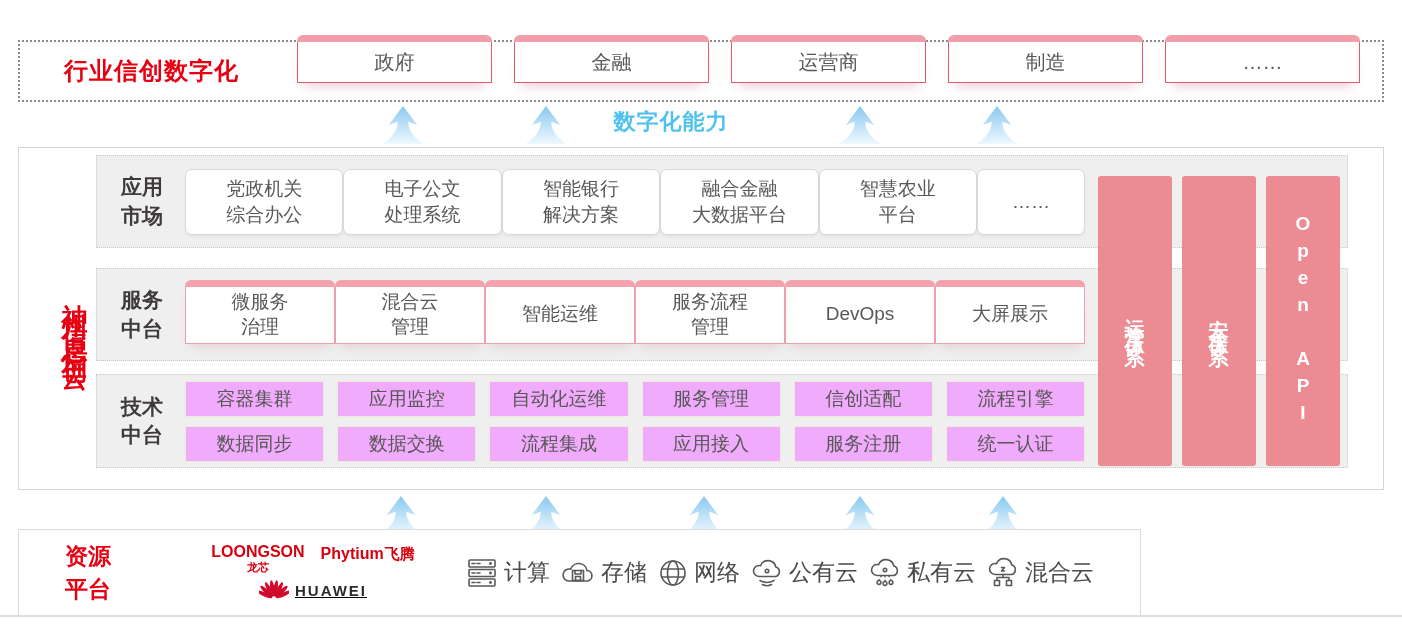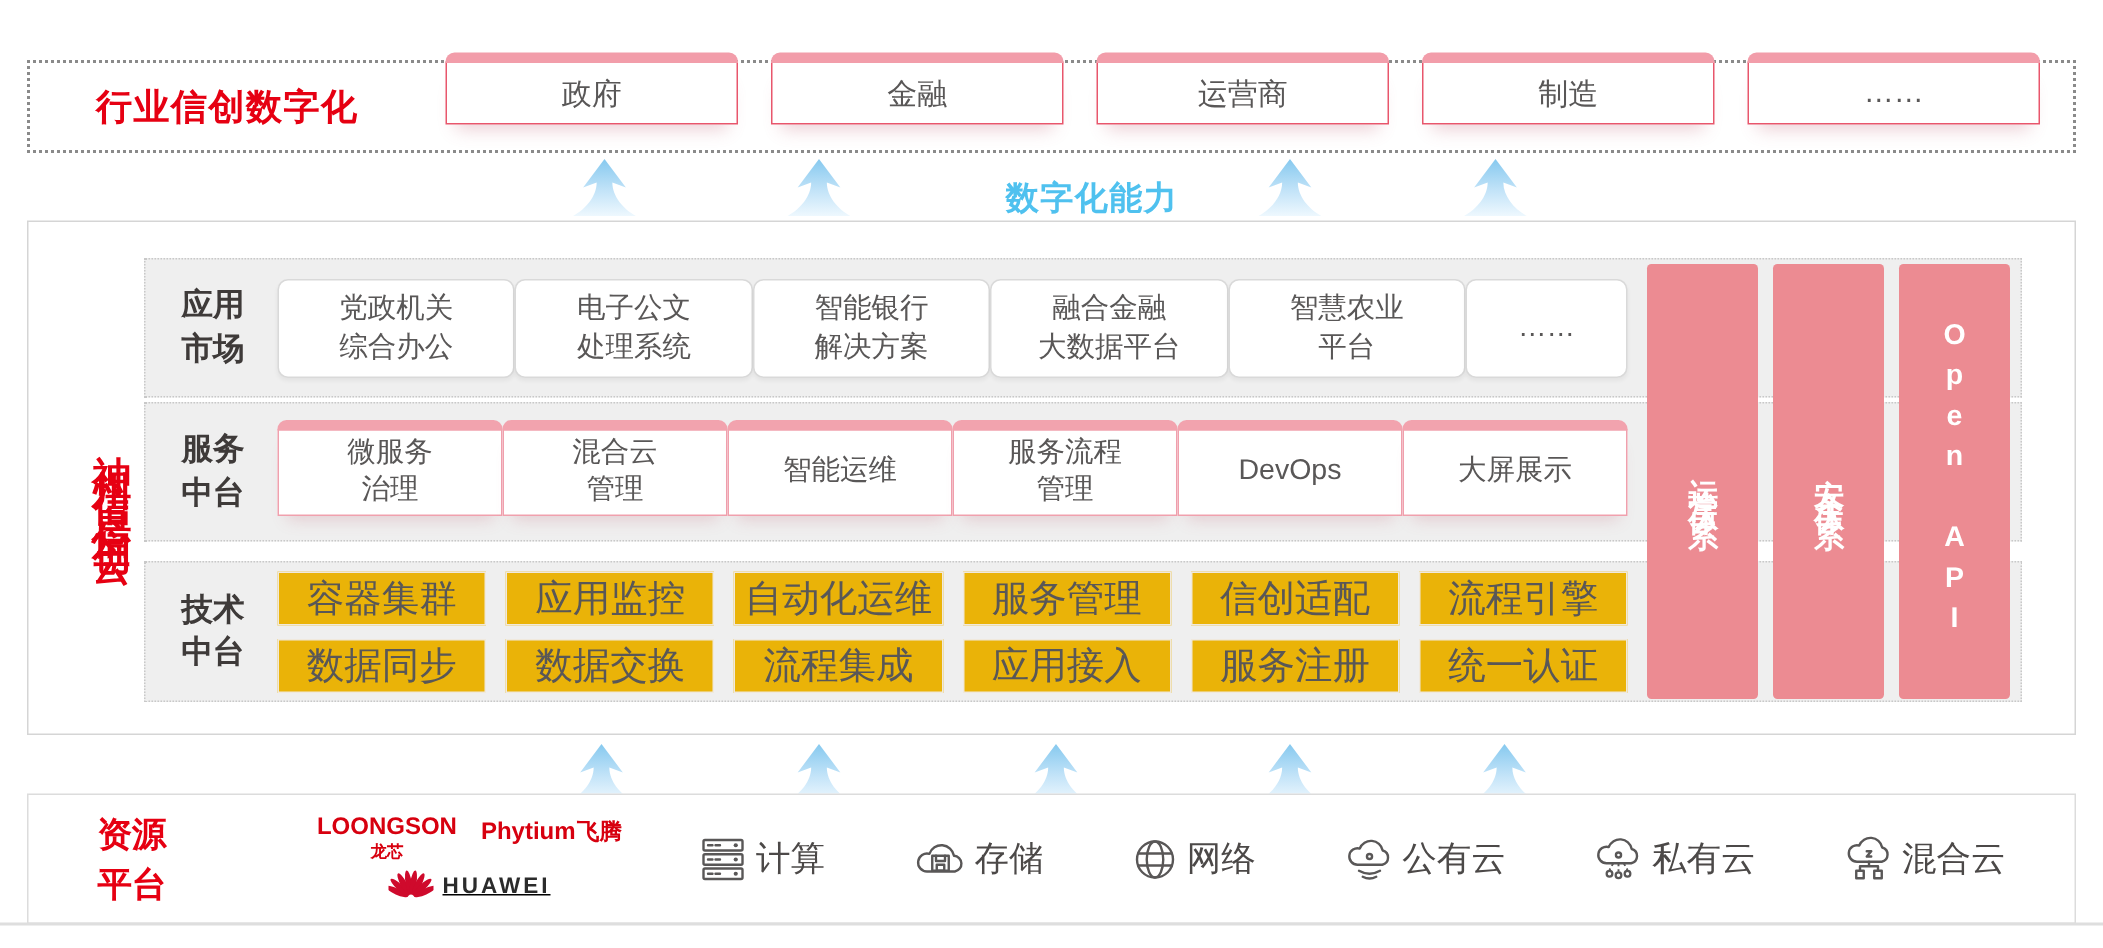--- a/index.html
+++ b/index.html
@@ -26,40 +26,40 @@
     box-shadow:0 10px 12px -7px rgba(190,90,110,.30);
   }
   .tab::before{
     content:"";position:absolute;left:-1px;right:-1px;top:-7px;height:7px;
     background:#f29daa;border-radius:6px 6px 0 0;
   }
 
   
   .arrow{position:absolute;width:46px;height:38px;}
   .cap-label{
-    position:absolute;left:638px;top:107px;width:180px;text-align:center;
-    font-size:22px;font-weight:bold;color:#4fc1ef;letter-spacing:1px;margin-top:10px;
+    position:absolute;left:581px;top:107px;width:180px;text-align:center;
+    font-size:22px;font-weight:bold;color:#4fc1ef;letter-spacing:1px;
   }
 
   
   .main{
     position:absolute;left:18px;top:147px;width:1366px;height:343px;
     border:1px solid #d5d5d5;box-sizing:border-box;background:#fff;
   }
   .vtitle{
     position:absolute;left:28px;top:24px;height:296px;width:46px;
     writing-mode:vertical-rl;text-orientation:upright;text-align:center;
     font-size:26px;font-weight:bold;color:#e60012;letter-spacing:11px;
   }
   .panel{
     position:absolute;left:77px;width:1252px;background:#efefef;
     border:1px dotted #c8c8c8;box-sizing:border-box;
     display:flex;align-items:center;
   }
-  .p1{top:24px;height:93px;}
+  .p1{top:7px;height:93px;}
   .p2{top:120px;height:93px;}
   .p3{top:226px;height:94px;}
   .row-label{
     flex:none;width:62px;margin-left:14px;text-align:center;
     font-size:21px;font-weight:bold;color:#3e3a39;white-space:pre-line;line-height:1.35;
   }
   .row-items{flex:none;display:flex;margin-left:12px;width:900px;}
   .app-box{
     flex:1;height:64px;background:#fff;border:1px solid #d9d9d9;border-radius:7px;
     display:flex;align-items:center;justify-content:center;text-align:center;
@@ -73,38 +73,38 @@
     font-size:19px;color:#595757;white-space:pre-line;line-height:1.3;
     box-shadow:0 8px 10px -6px rgba(190,90,110,.25);
   }
   .svc-box::before{
     content:"";position:absolute;left:-1px;right:-1px;top:-7px;height:7px;
     background:#f2a3ae;border-radius:6px 6px 0 0;
   }
   .tech-grid{flex:none;display:flex;flex-direction:column;gap:9px;width:900px;margin-left:12px;}
   .tech-row{display:flex;gap:13px;}
   .tech-box{
-    flex:1;height:34px;background:#eab308;border:1px solid #f0e9dd;
+    flex:1;height:34px;background:#f0abfc;border:1px solid #f0e9dd;
     display:flex;align-items:center;justify-content:center;
-    font-size:25px;color:#595757;
+    font-size:19px;color:#595757;
   }
   .bar{
     position:absolute;top:28px;width:74px;height:290px;background:#ec8b92;
     border-radius:3px;display:flex;align-items:center;justify-content:center;
   }
   .bar span{
     writing-mode:vertical-rl;text-orientation:upright;
     color:#fff;font-size:20px;font-weight:bold;letter-spacing:9px;line-height:1;
   }
   .bar1{left:1079px;}.bar2{left:1163px;}.bar3{left:1247px;}
   .bar3 span{letter-spacing:6px;font-size:19px;}
 
   
   .resource{
-    position:absolute;left:18px;top:529px;width:1366px;height:87px;
+    position:absolute;left:18px;top:529px;width:1123px;height:87px;
     border:1px solid #dcdcdc;box-sizing:border-box;background:#fff;
     display:flex;align-items:center;
   }
   .page-line{position:absolute;left:0;top:615px;width:1402px;height:2px;background:#dedede;}
   .res-label{
     flex:none;margin-left:46px;font-size:23px;font-weight:bold;color:#e60012;
     white-space:pre-line;line-height:1.4;
   }
   .vendors{flex:none;width:236px;margin-left:84px;display:flex;flex-direction:column;align-items:center;gap:1px;}
   .vendor-row1{display:flex;align-items:flex-start;gap:16px;}

